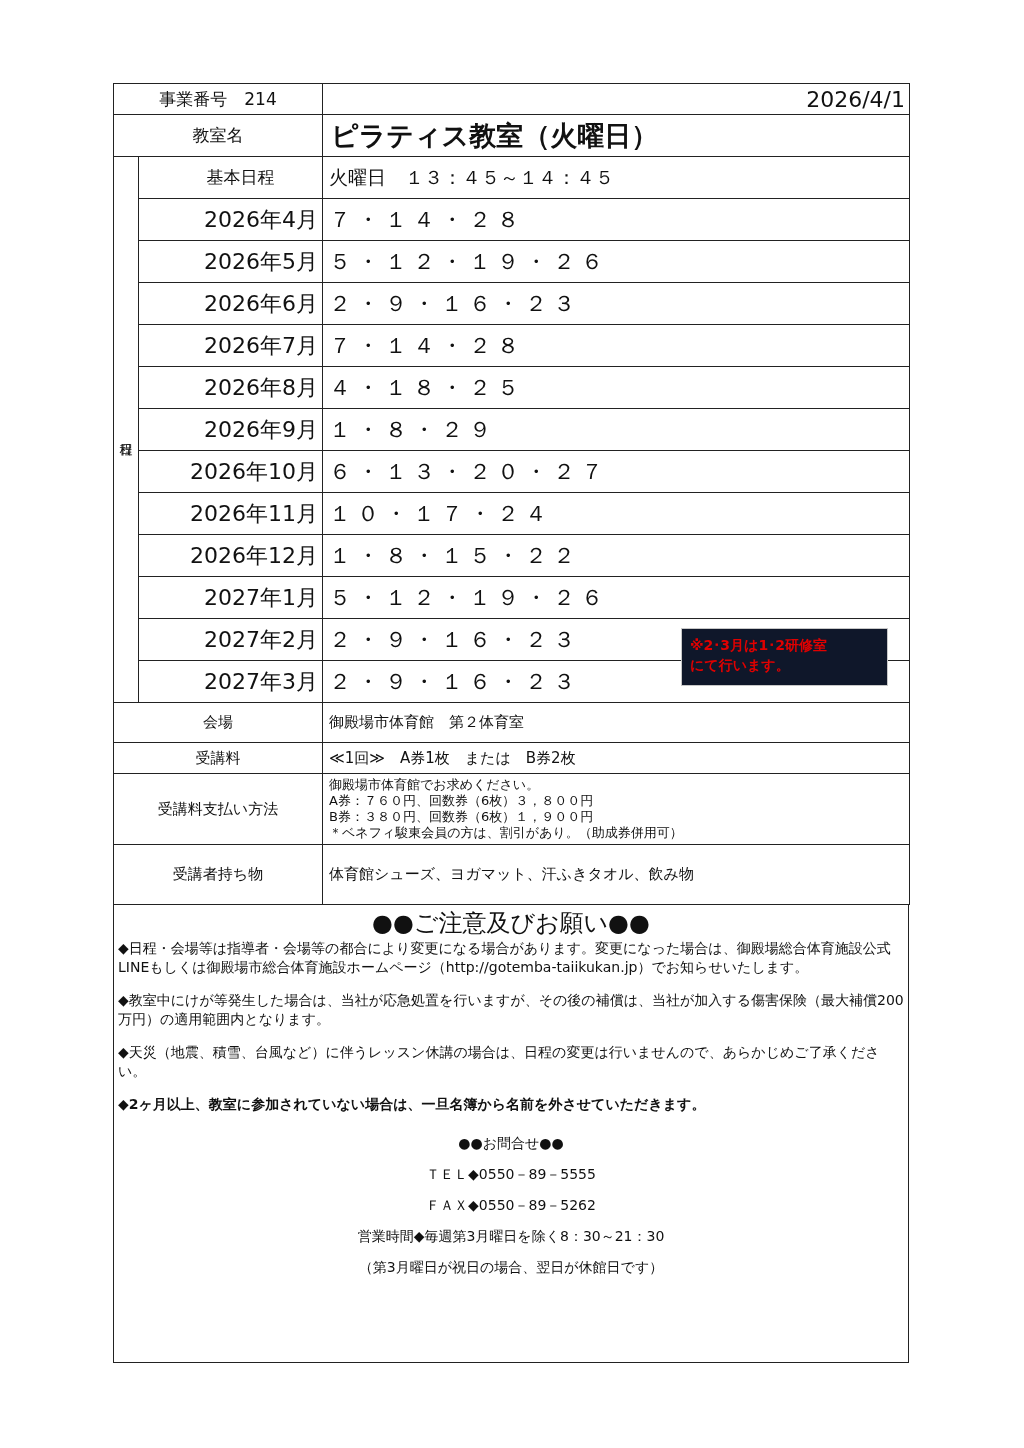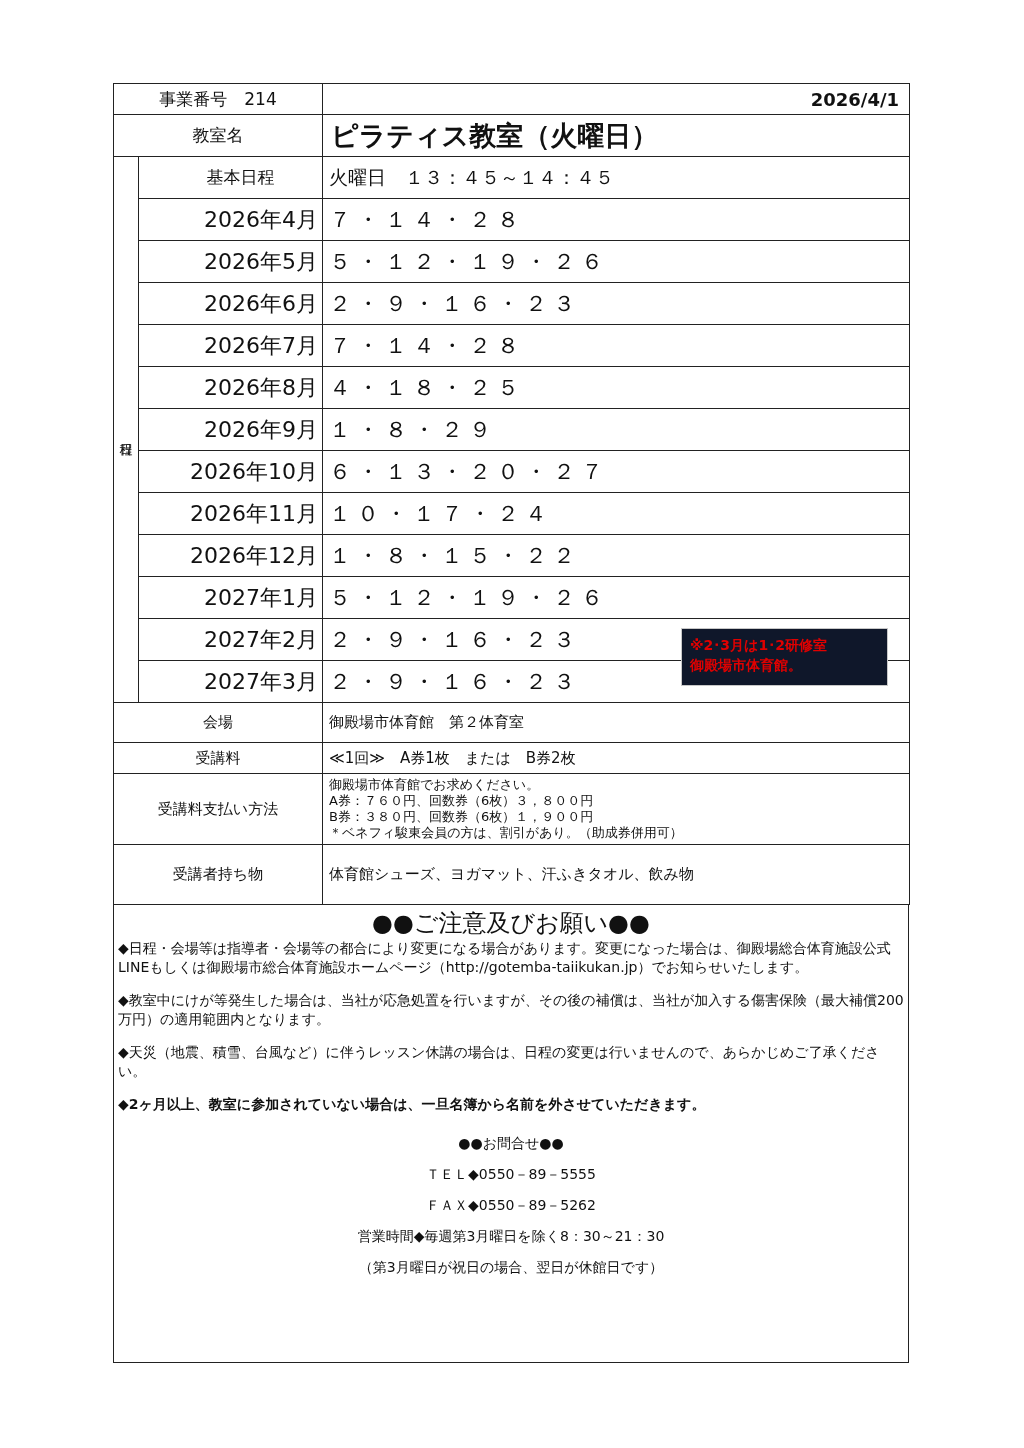--- a/index.html
+++ b/index.html
@@ -29,21 +29,21 @@
 <div class="page">
   <table class="tbl">
     <colgroup>
       <col style="width:25px">
       <col style="width:184px">
       <col style="width:587px">
     </colgroup>
     <tbody>
         <tr class="r-head">
       <td colspan="2" class="lbl" style="font-size:17px;">事業番号　214</td>
-      <td style="text-align:right;padding-right:10px;font-size:18px;font-weight:bold;">2026/4/1</td>
+      <td style="text-align:right;padding-right:4px;font-size:22px;">2026/4/1</td>
     </tr>
     <tr class="r-name">
       <td colspan="2" class="lbl" style="font-size:17px;">教室名</td>
       <td class="name-val">ピラティス教室（火曜日）</td>
     </tr>
     <tr class="r-sched">
       <td rowspan="13" class="vert">
         <span style="writing-mode:vertical-rl;">日程</span>
       </td>
       <td class="lbl" style="font-size:17px;padding-left:20px;">基本日程</td>
@@ -133,14 +133,14 @@
       <div>ＴＥＬ◆0550－89－5555</div>
       <div>ＦＡＸ◆0550－89－5262</div>
       <div>営業時間◆毎週第3月曜日を除く8：30～21：30</div>
       <div>（第3月曜日が祝日の場合、翌日が休館日です）</div>
     </div>
   </div>
 </div>
 
 <div class="note-box">
   <div>※2･3月は1･2研修室</div>
-  <div>御殿場市体育館。</div>
+  <div>にて行います。</div>
 </div>
 
 </body></html>

